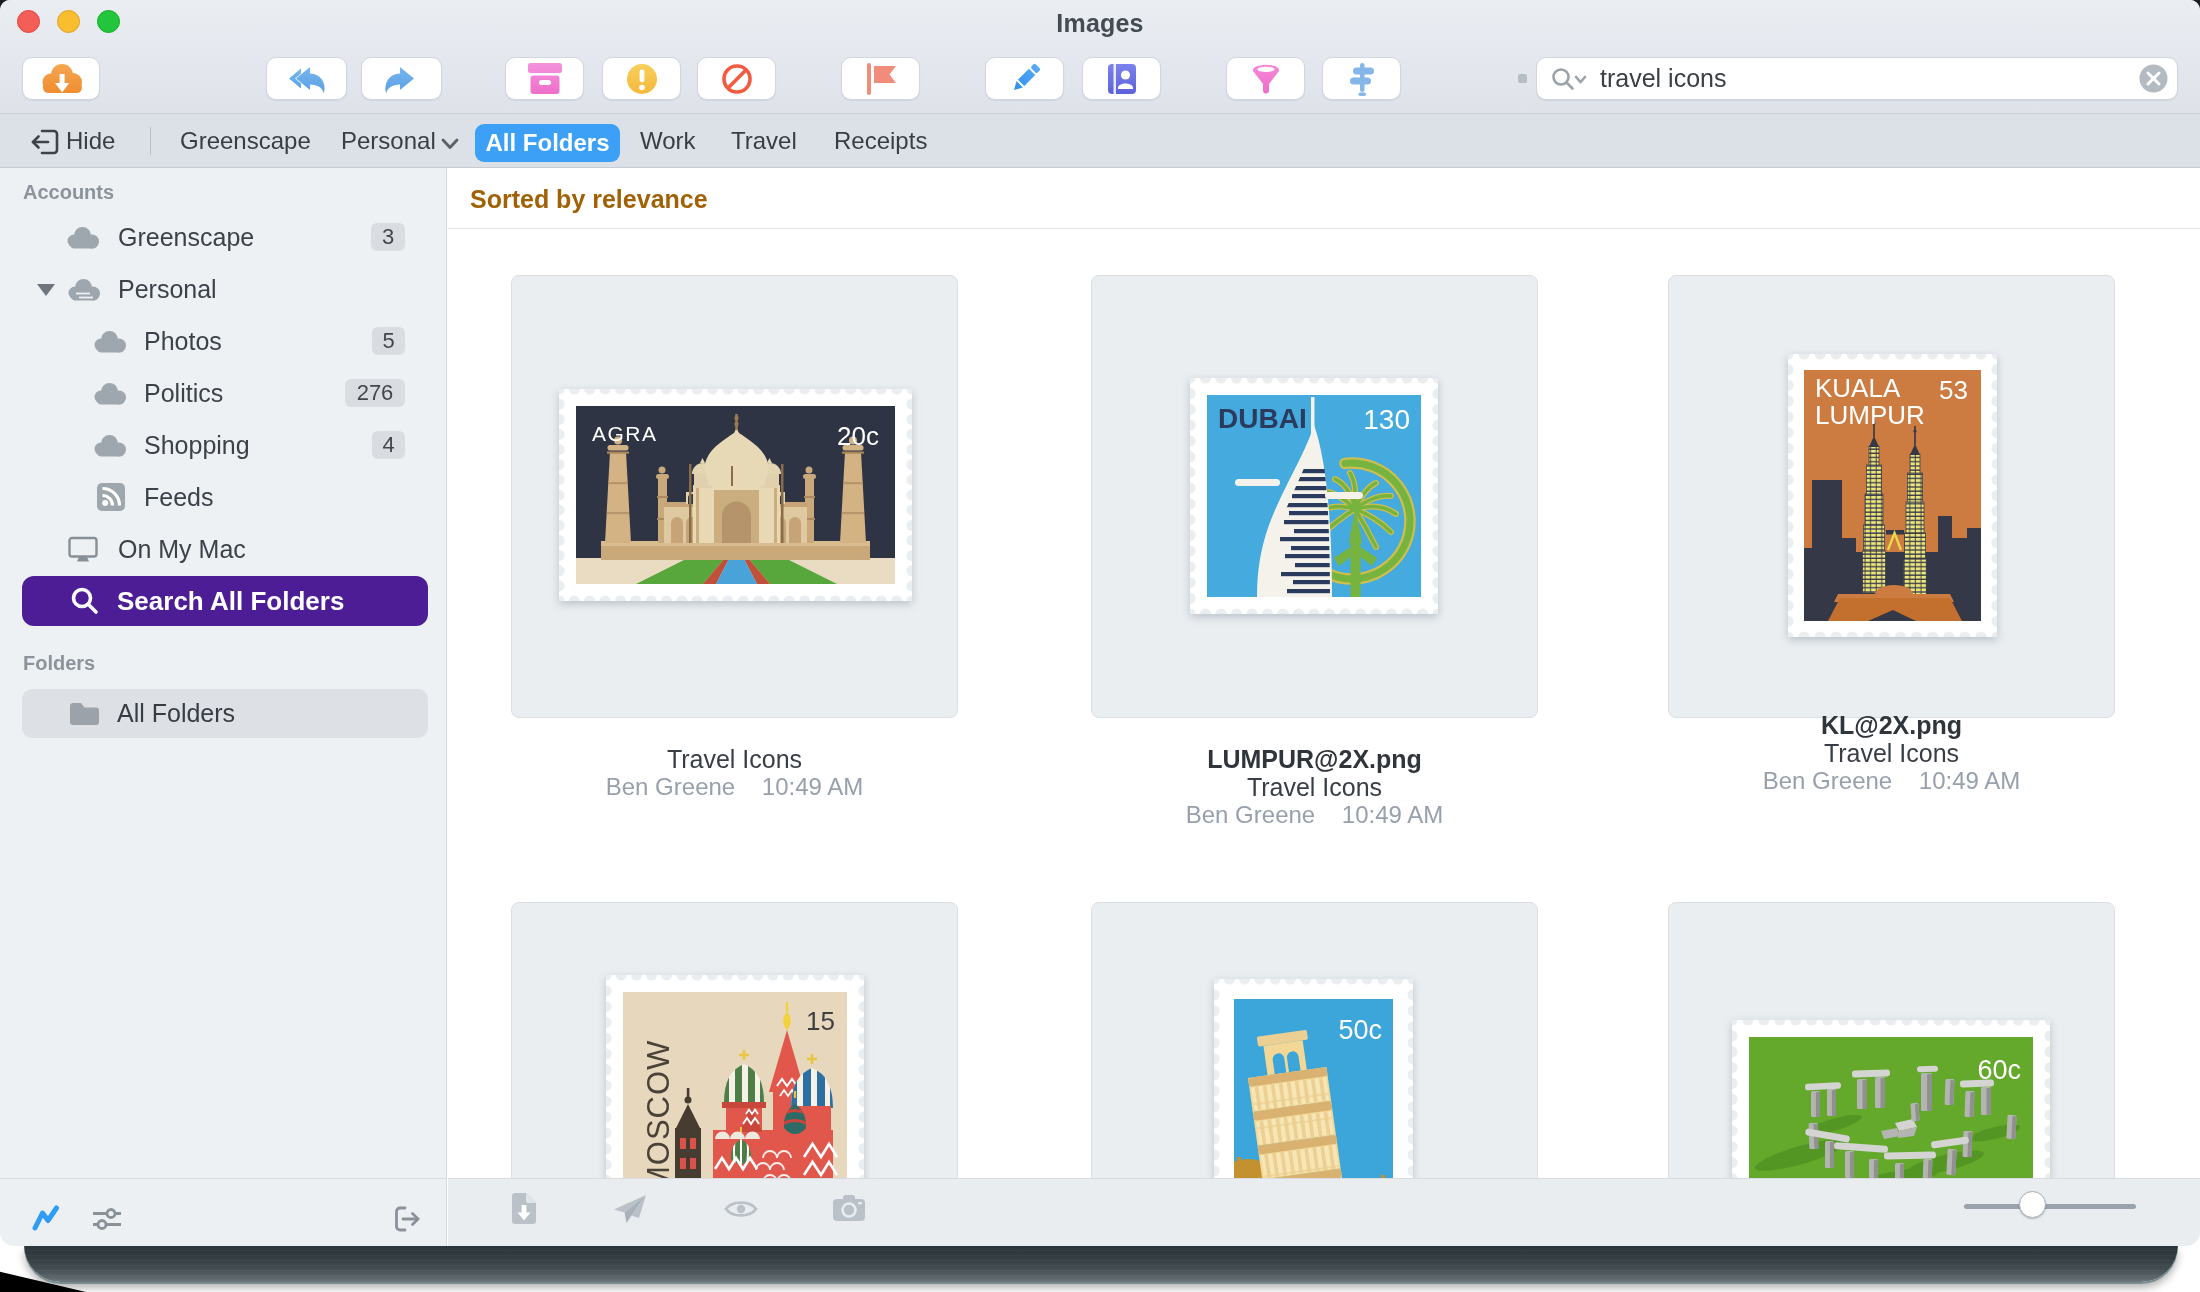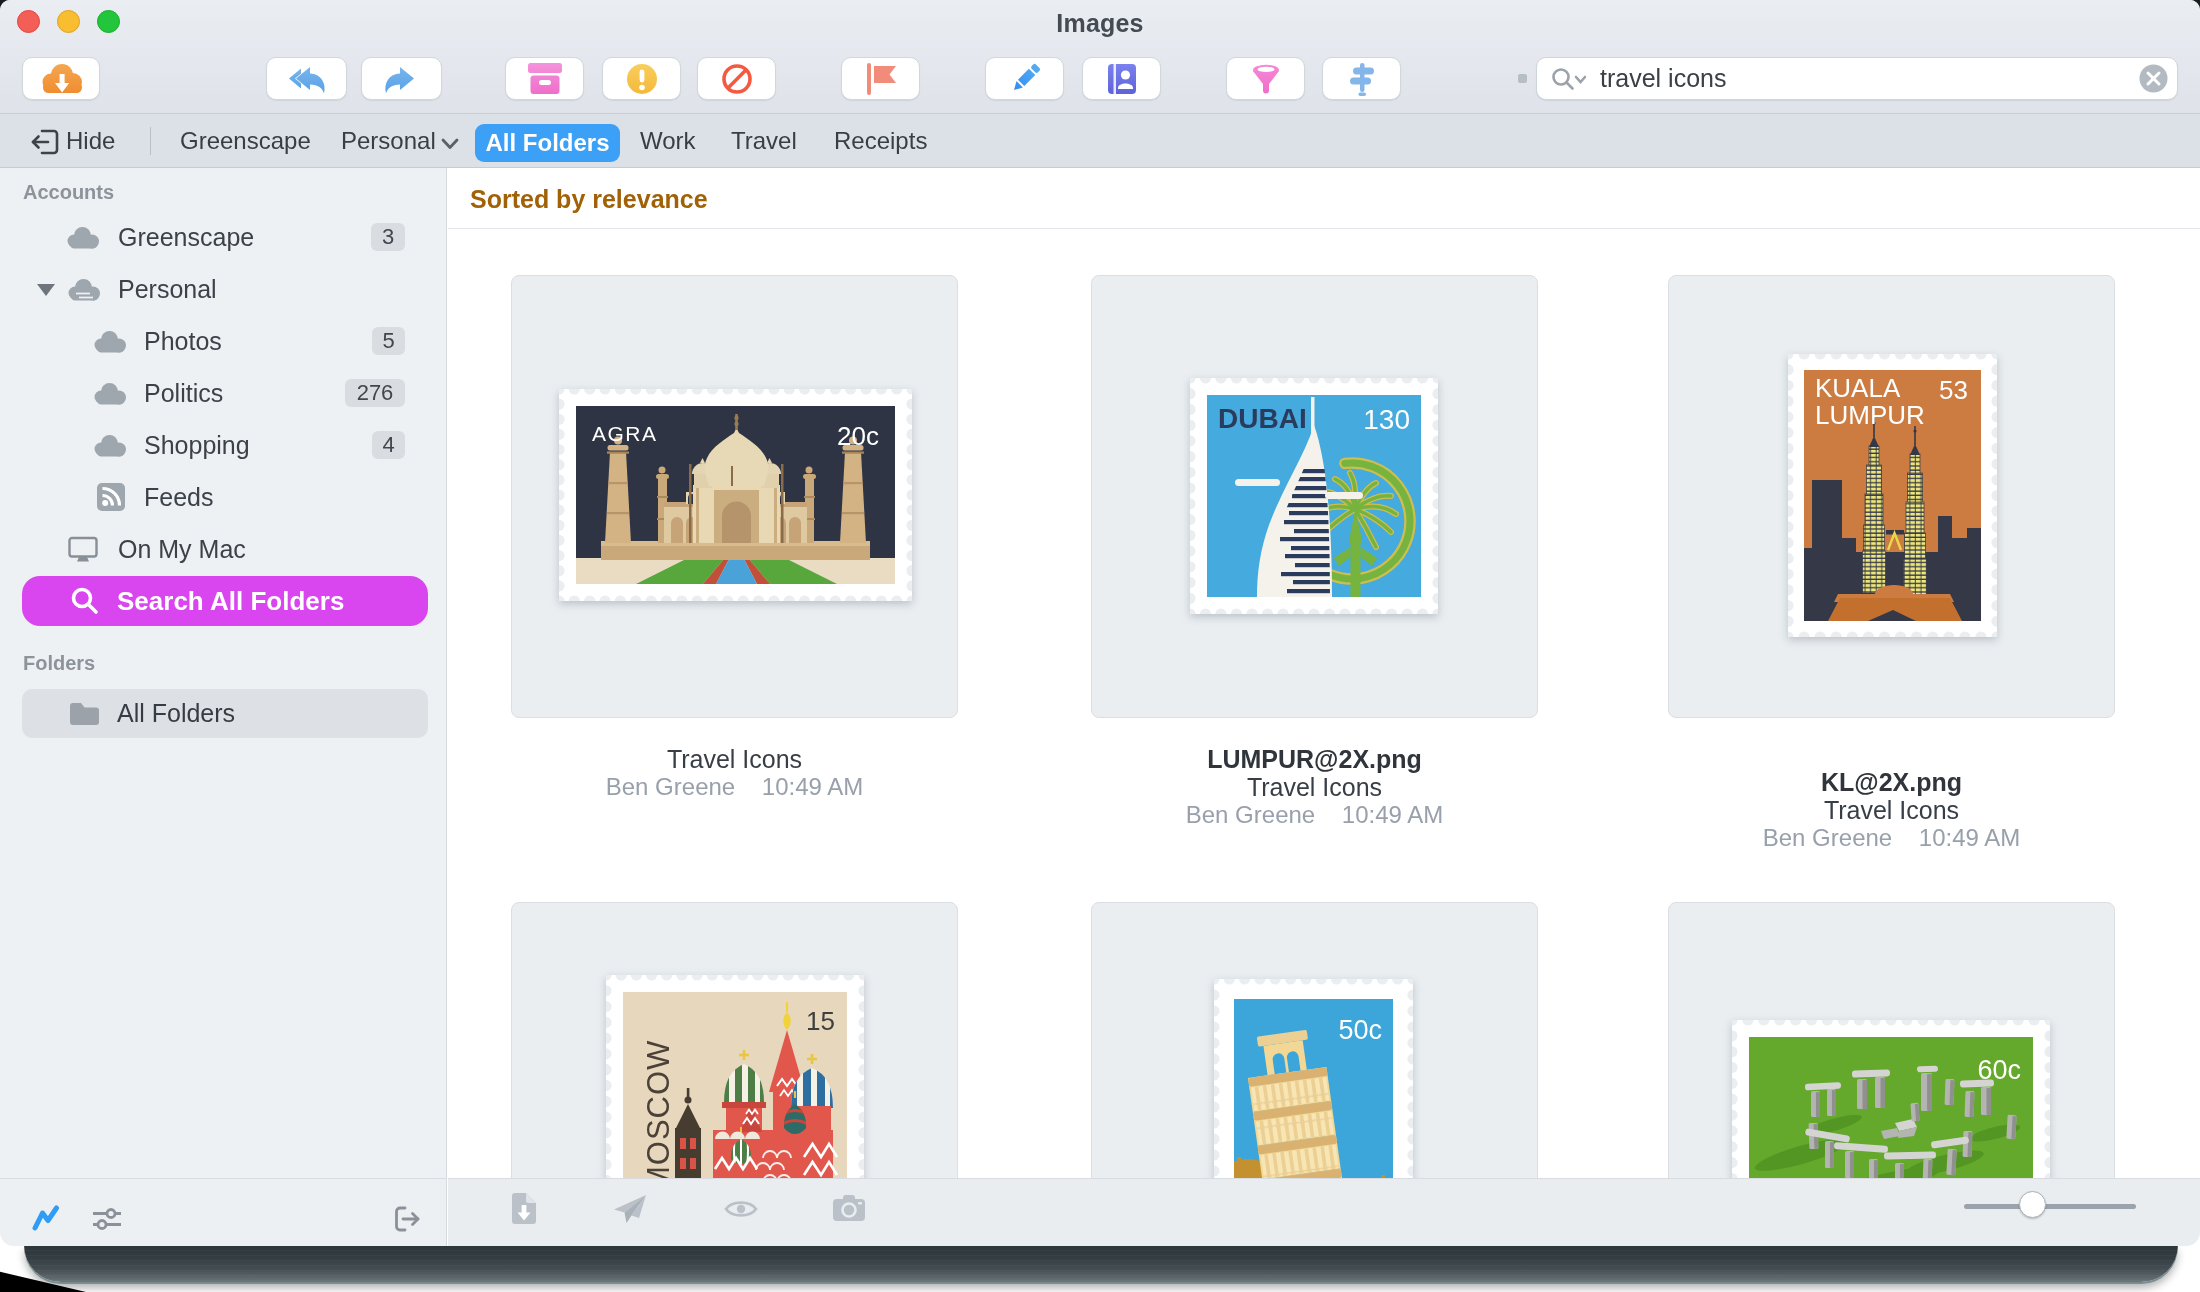--- a/index.html
+++ b/index.html
@@ -34,22 +34,22 @@
 .tsep{position:absolute;left:150px;top:13px;width:1px;height:28px;background:#bac0c8}
 .pill{position:absolute;left:475px;top:10px;width:145px;height:38px;border-radius:9px;
  background:#3ba0f6;color:#fff;font-weight:bold;font-size:24px;text-align:center;line-height:38px}
 .sidebar{position:absolute;left:0;top:168px;width:447px;height:1010px;background:#eef1f4;
  border-right:1px solid #d5dadf}
 .shead{position:absolute;left:23px;font-size:20px;font-weight:bold;color:#8c939b}
 .srow{position:absolute;left:0;width:447px;height:52px}
 .srow .t{position:absolute;top:0;line-height:52px;font-size:25px;color:#3c424a}
 .badge{position:absolute;top:12px;height:28px;border-radius:6px;background:#d9dde2;
  color:#42474e;font-size:22px;text-align:center;line-height:28px}
-.spill{position:absolute;left:22px;top:408px;width:406px;height:50px;border-radius:18px;
- background:#d946ef;color:#fff;font-weight:bold;font-size:26px}
+.spill{position:absolute;left:22px;top:408px;width:406px;height:50px;border-radius:12px;
+ background:#4c1d95;color:#fff;font-weight:bold;font-size:26px}
 .spill span{position:absolute;left:95px;line-height:50px}
 .fpill{position:absolute;left:22px;top:521px;width:406px;height:49px;border-radius:10px;
  background:#dde1e6;color:#363c43;font-size:25px}
 .fpill span{position:absolute;left:95px;line-height:49px}
 .sidefoot{position:absolute;left:0;top:1178px;width:447px;height:68px;background:#ecf0f3;
  border-top:1px solid #d9dde1;border-right:1px solid #d5dadf}
 .content{position:absolute;left:448px;top:168px;width:1752px;height:1010px;background:#fff;overflow:hidden}
 .chead{position:absolute;left:22px;top:17px;font-size:25px;font-weight:bold;color:#a16207}
 .cdiv{position:absolute;left:0;top:60px;width:1752px;height:1px;background:#e3e6ea}
 .card{position:absolute;width:447px;height:443px;background:#eaeef1;border:1px solid #dbdfe4;border-radius:8px}
@@ -388,21 +388,21 @@
       <div class="card" style="left:1220px;top:107px"></div>
       <div class="ctext" style="left:63px;top:577px">
         <div class="s">Travel Icons</div>
         <div class="b">Ben Greene&nbsp;&nbsp;&nbsp;&nbsp;10:49 AM</div>
       </div>
       <div class="ctext" style="left:643px;top:577px">
         <div class="f">LUMPUR@2X.png</div>
         <div class="s">Travel Icons</div>
         <div class="b">Ben Greene&nbsp;&nbsp;&nbsp;&nbsp;10:49 AM</div>
       </div>
-      <div class="ctext" style="left:1220px;top:600px">
+      <div class="ctext" style="left:1220px;top:543px">
         <div class="f">KL@2X.png</div>
         <div class="s">Travel Icons</div>
         <div class="b">Ben Greene&nbsp;&nbsp;&nbsp;&nbsp;10:49 AM</div>
       </div>
       <div class="card" style="left:63px;top:734px"></div>
       <div class="card" style="left:643px;top:734px"></div>
       <div class="card" style="left:1220px;top:734px"></div>
       <svg class="stamp" style="left:111px;top:221px" width="353" height="212" viewBox="0 0 353 212">
         <defs>
           <clipPath id="cs1">

